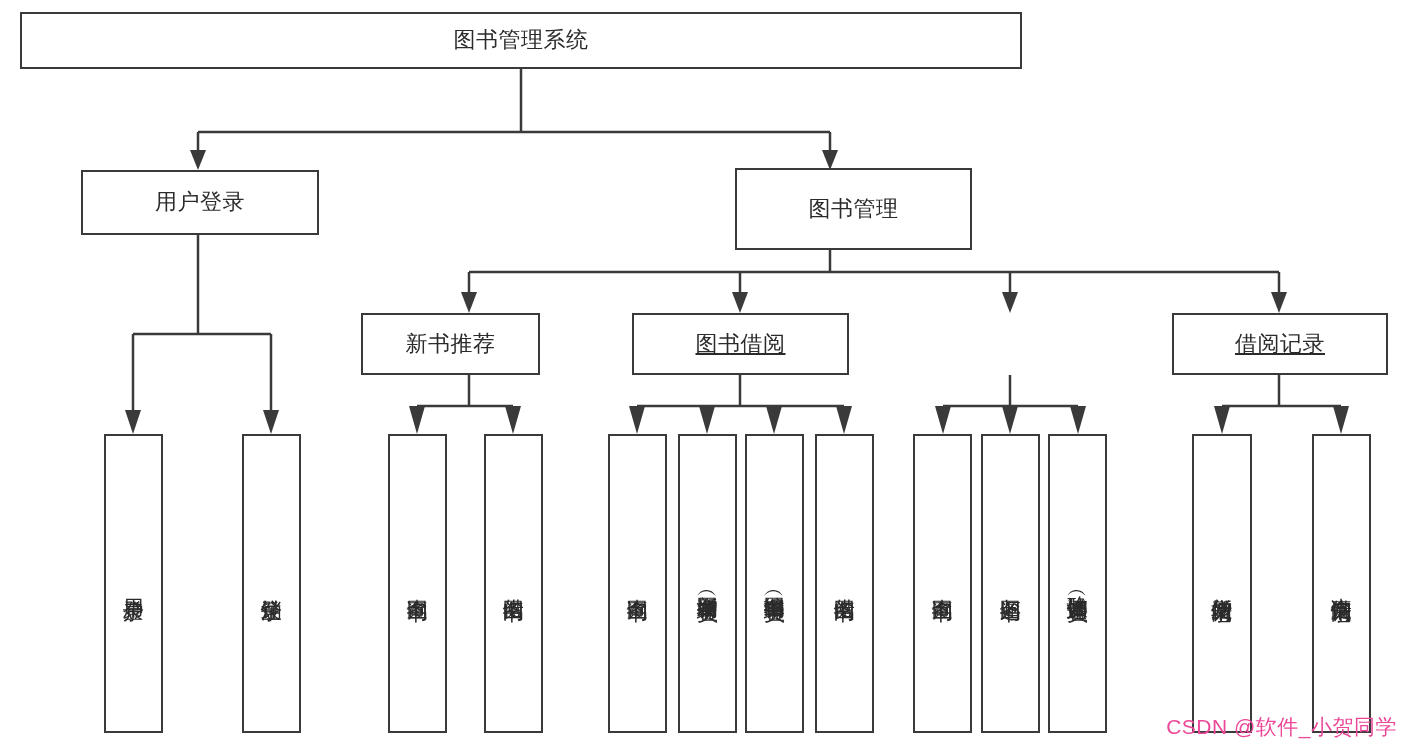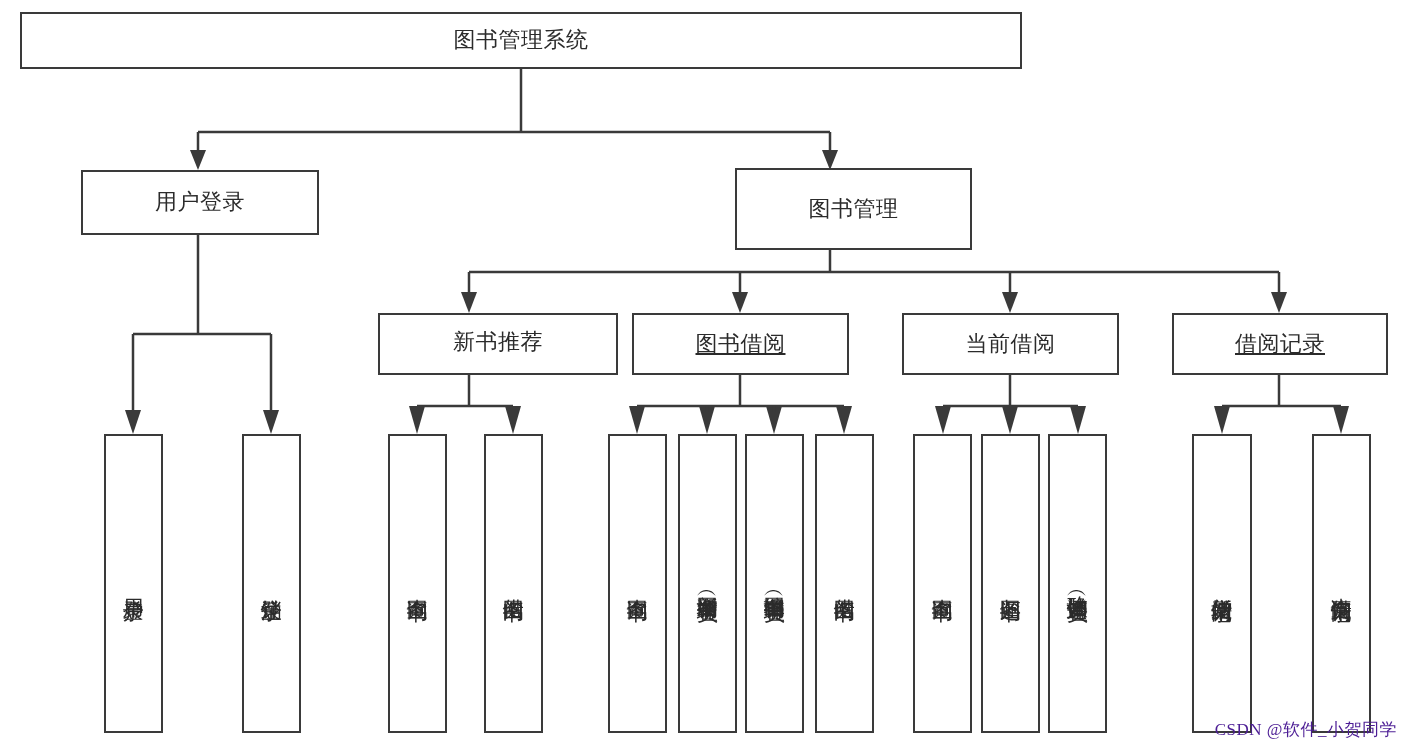--- a/index.html
+++ b/index.html
@@ -60,25 +60,24 @@
     stroke-width: 2.5;
     fill: none;
   }
   .arrowhead {
     fill: #3a3a3a;
   }
   #watermark {
     position: absolute;
     right: 8px;
     bottom: 6px;
-    font-size: 17px;
-    color: #4c1d95;
+    font-size: 21px;
+    color: #ec4899;
     letter-spacing: 0.5px;
     white-space: nowrap;
-    font-family: Liberation Serif, serif;
   }
 </style>
 </head>
 <body>
 
 <div id="canvas">
 
   <svg class="links" viewBox="0 0 1405 747">
     <defs></defs>
 
@@ -142,29 +141,26 @@
     <span>图书管理系统</span>
   </div>
 
   <div class="node h" style="left:81px; top:170px; width:238px; height:65px;">
     <span>用户登录</span>
   </div>
   <div class="node h" style="left:712px; top:168px; width:237px; height:82px;margin-left:23px;">
     <span>图书管理</span>
   </div>
 
-  <div class="node h" style="left:378px; top:313px; width:240px; height:62px;font-family:Liberation Mono, monospace;">
+  <div class="node h" style="left:361px; top:313px; width:179px; height:62px;">
     <span>新书推荐</span>
   </div>
   <div class="node h" style="left:632px; top:313px; width:217px; height:62px;text-decoration:underline;">
     <span>图书借阅</span>
   </div>
-  <div class="node h" style="left:902px; top:313px; width:217px; height:62px;">
-    <span>当前借阅</span>
-  </div>
   <div class="node h" style="left:1172px; top:313px; width:216px; height:62px;text-decoration:underline;">
     <span>借阅记录</span>
   </div>
 
   <div class="node v" style="left:104px; top:434px; width:59px; height:299px;">
     <span class="vtext">用户登录</span>
   </div>
   <div class="node v" style="left:242px; top:434px; width:59px; height:299px;">
     <span class="vtext">注销登录</span>
   </div>

